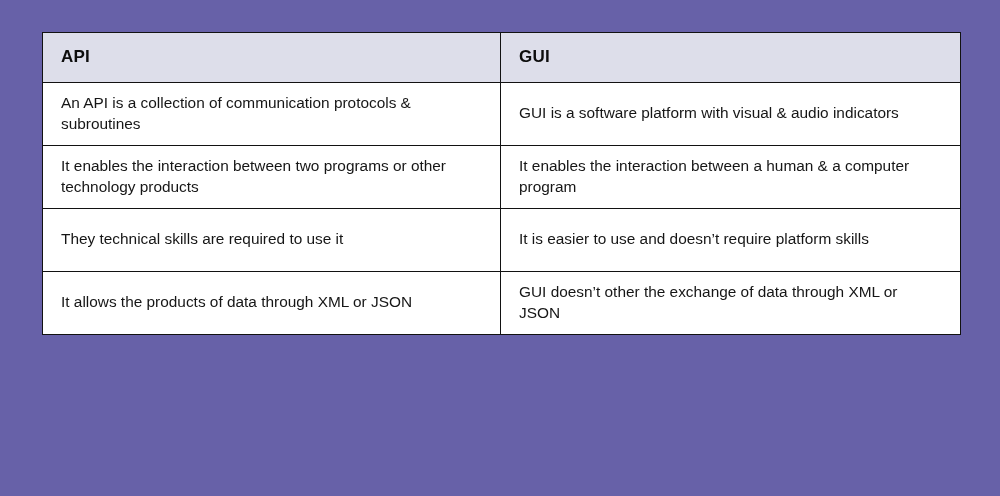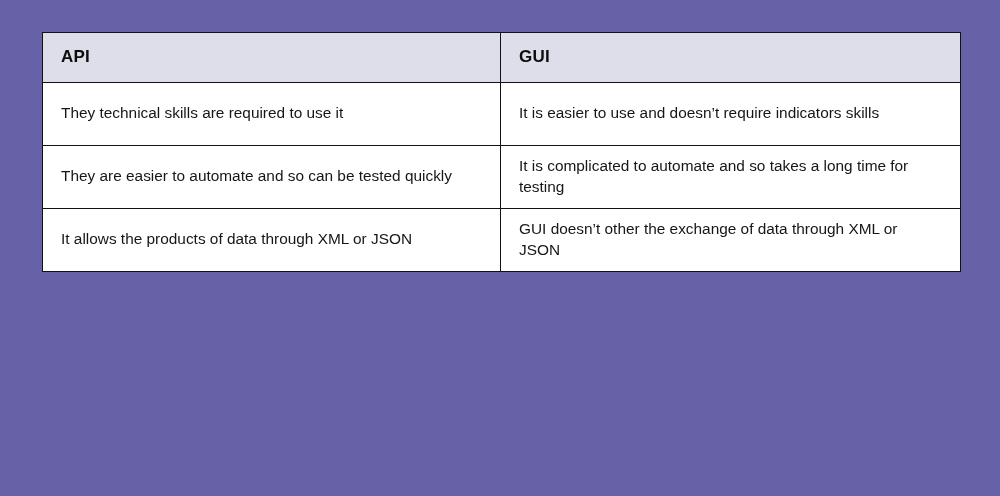--- a/index.html
+++ b/index.html
@@ -76,32 +76,40 @@
           <span class="cell-text">API</span>
         </th>
         <th>
           <span class="cell-text">GUI</span>
         </th>
       </tr>
     </thead>
     <tbody>
       <tr>
         <td>
-          <span class="cell-text">They technical skills are required to use it</span>
+          <span class="cell-text">An API is a collection of communication protocols &amp; subroutines</span>
         </td>
         <td>
-          <span class="cell-text">It is easier to use and doesn’t require indicators skills</span>
+          <span class="cell-text">GUI is a software platform with visual &amp; audio indicators</span>
         </td>
       </tr>
       <tr>
         <td>
-          <span class="cell-text">They are easier to automate and so can be tested quickly</span>
+          <span class="cell-text">It enables the interaction between two programs or other technology products</span>
         </td>
         <td>
-          <span class="cell-text">It is complicated to automate and so takes a long time for testing</span>
+          <span class="cell-text">It enables the interaction between a human &amp; a computer program</span>
+        </td>
+      </tr>
+      <tr>
+        <td>
+          <span class="cell-text">They technical skills are required to use it</span>
+        </td>
+        <td>
+          <span class="cell-text">It is easier to use and doesn’t require platform skills</span>
         </td>
       </tr>
       <tr>
         <td>
           <span class="cell-text">It allows the products of data through XML or JSON</span>
         </td>
         <td>
           <span class="cell-text">GUI doesn’t other the exchange of data through XML or JSON</span>
         </td>
       </tr>

